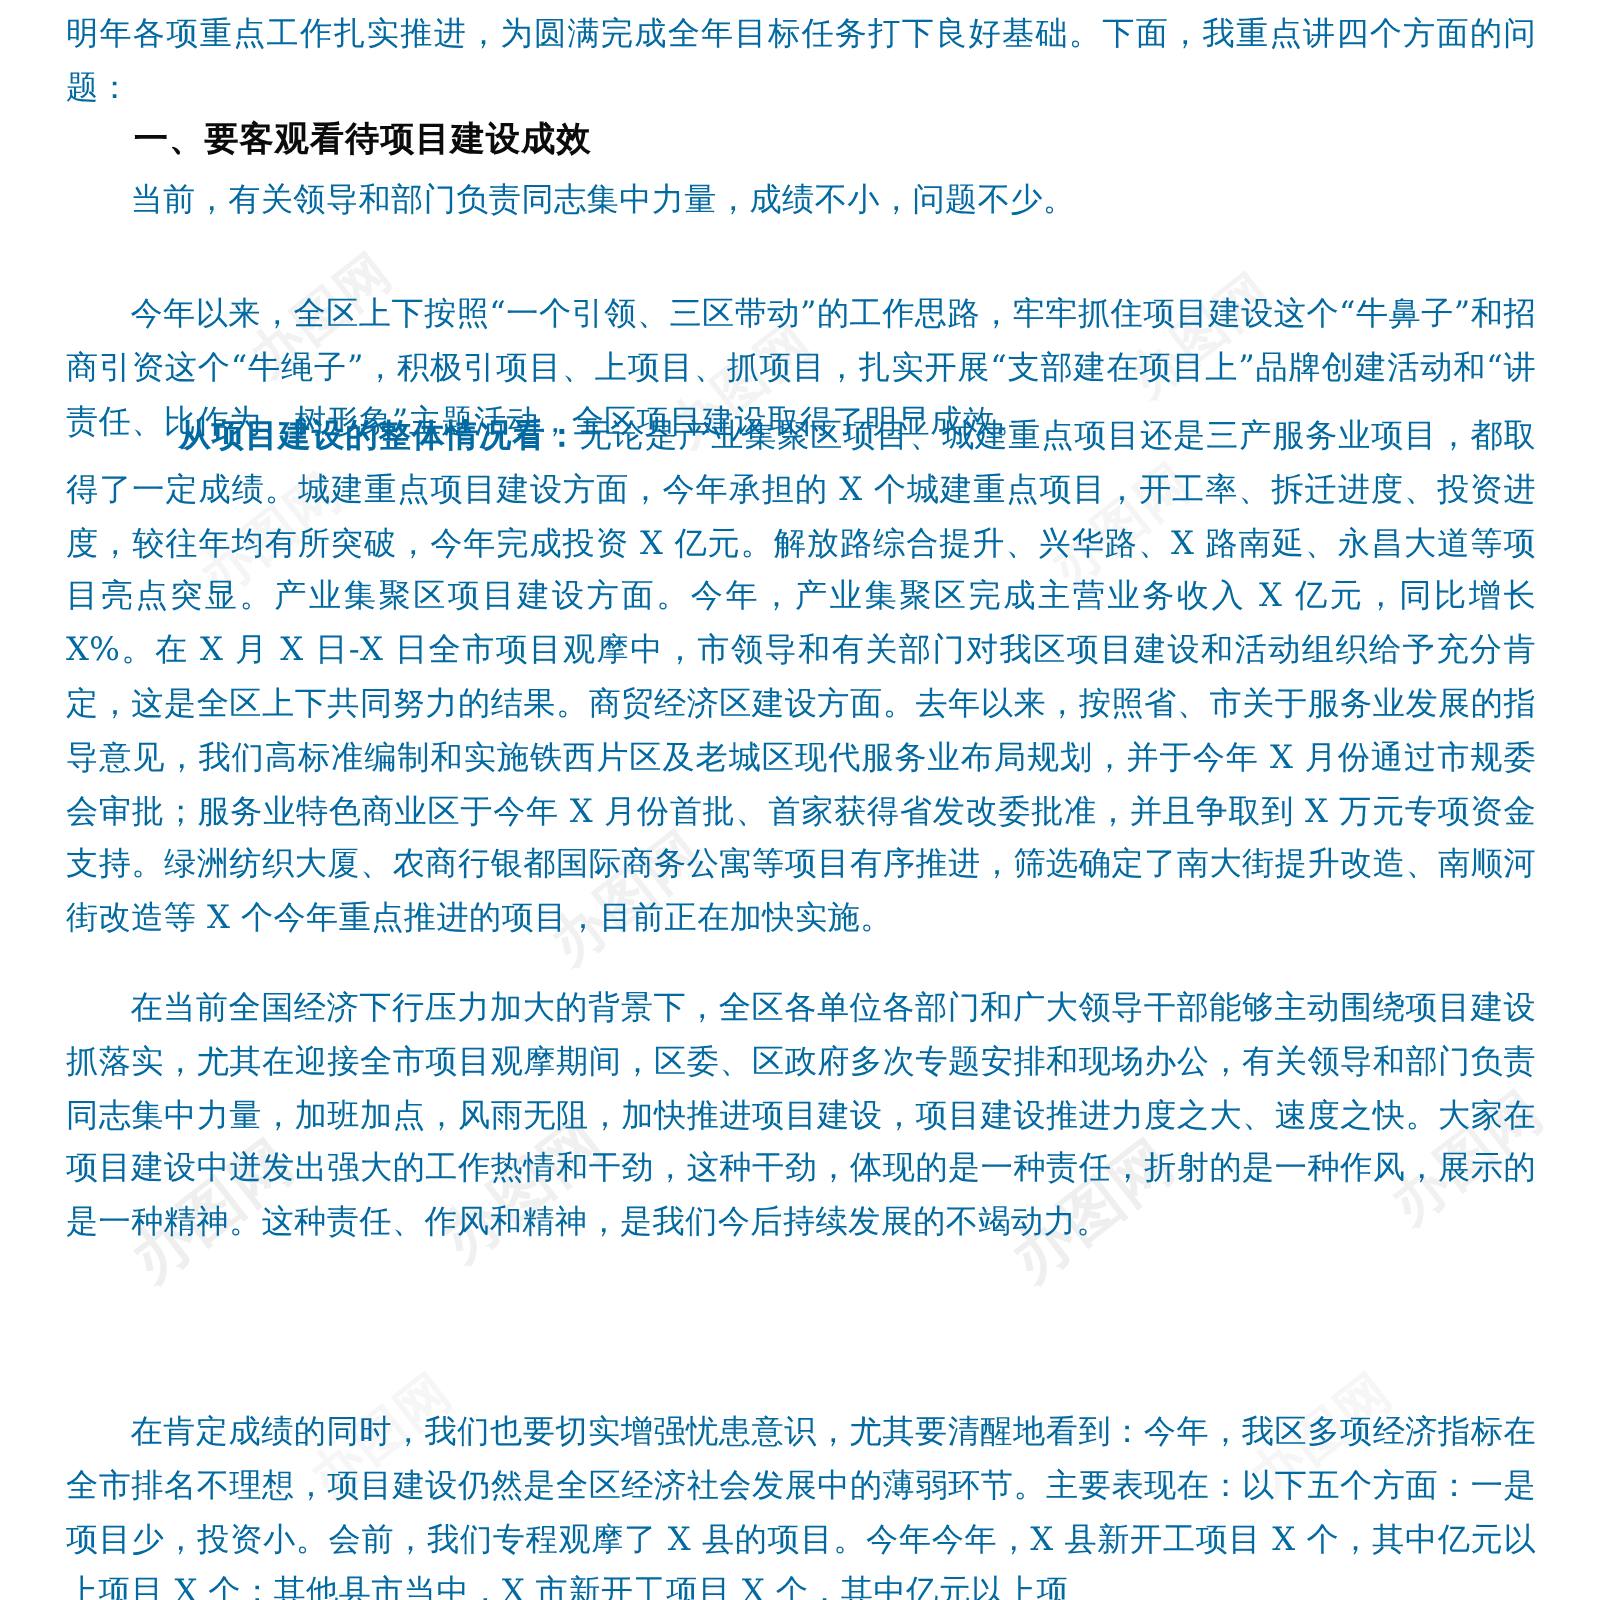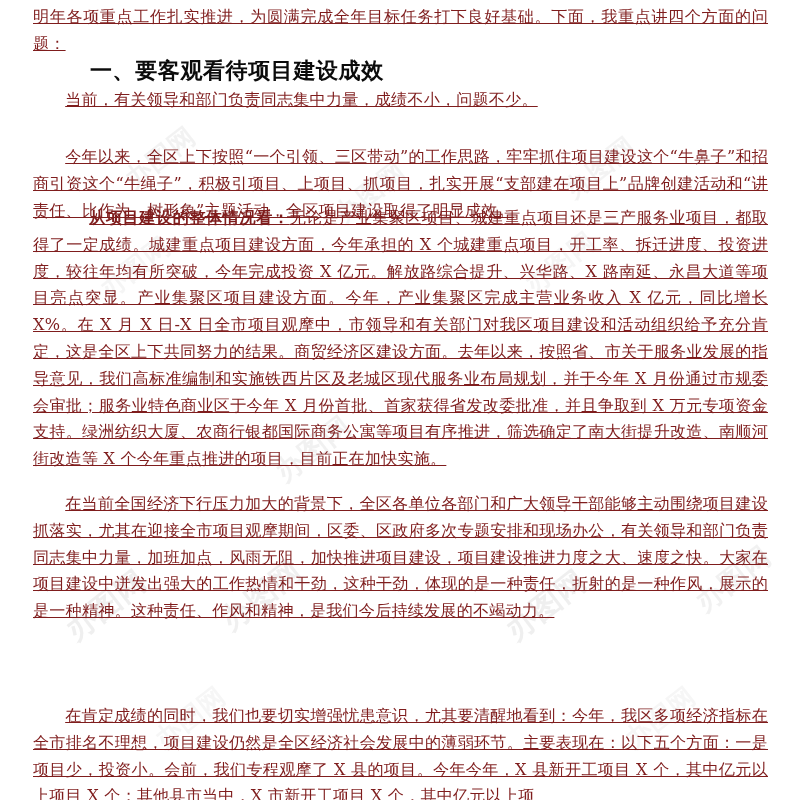--- a/index.html
+++ b/index.html
@@ -47,36 +47,35 @@
     padding: 0;
   }
 
   .para {
     position: absolute;
     left: 33px;
     width: 735px;
     margin: 0;
     font-size: 16.1px;
     line-height: 26.8px;
-    color: #7f1d1d;
+    color: #0369a1;
     text-align: justify;
     text-justify: inter-ideograph;
     text-indent: 2em;
     letter-spacing: 0.2px;
     word-break: break-all;
-    text-decoration: underline;
   }
   .para.noindent { text-indent: 0; }
 
   .heading {
     position: absolute;
-    left: 46px;
+    left: 33px;
     width: 735px;
     margin: 0;
-    font-size: 22px;
+    font-size: 17px;
     line-height: 26.8px;
     color: #0b0b0b;
     font-weight: 700;
     text-indent: 2em;
     letter-spacing: 0.6px;
   }
 
   .lead {
     font-weight: 700;
     letter-spacing: 0.4px;

